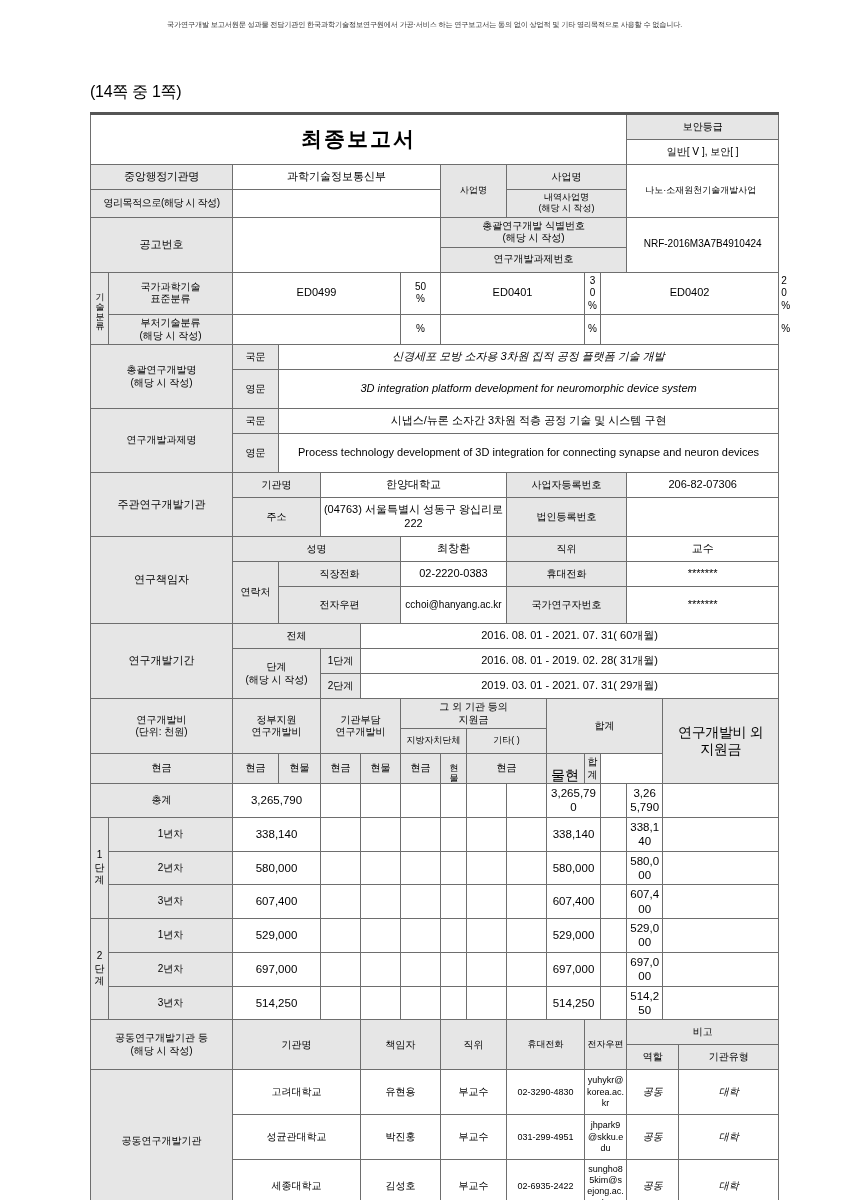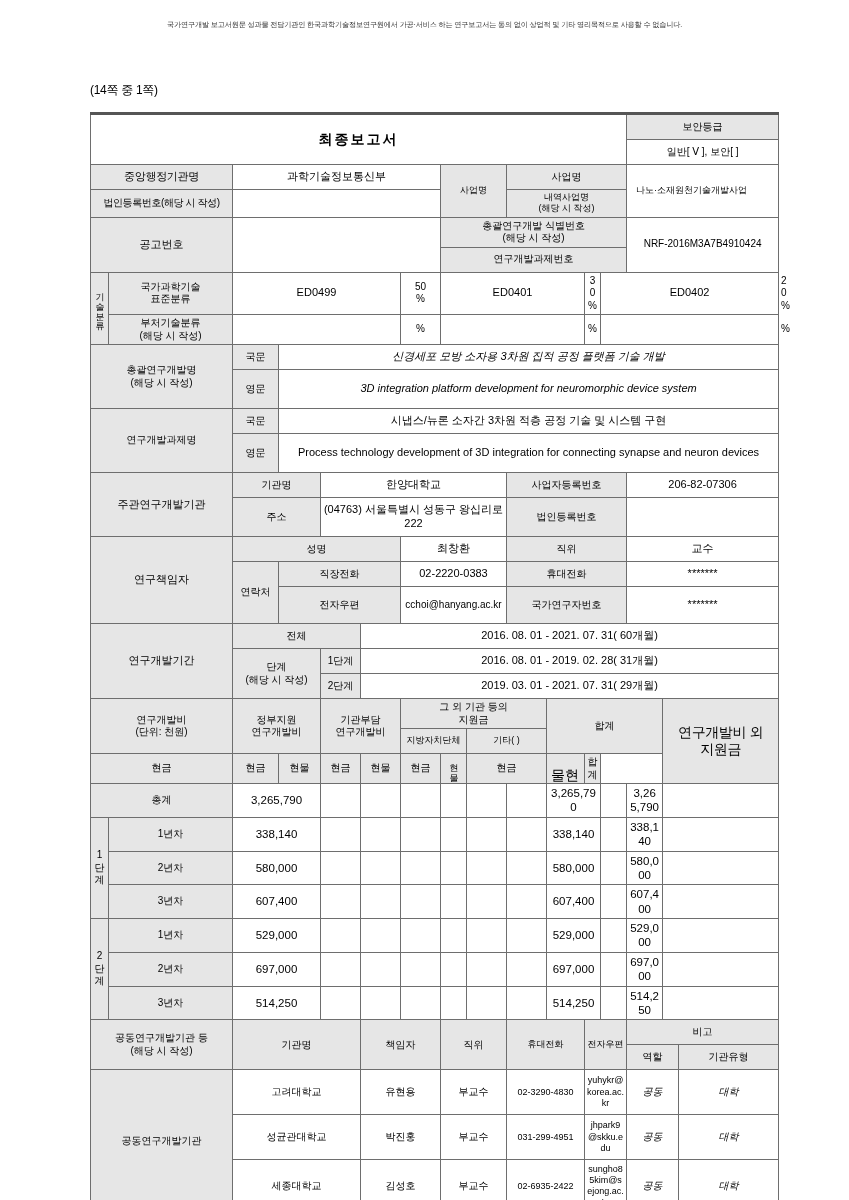--- a/index.html
+++ b/index.html
@@ -18,41 +18,41 @@
   }
 
   
   .formline{
     position:absolute;left:90px;top:82px;width:688px;
     display:flex;justify-content:space-between;align-items:center;
     font-size:12px;
   }
   .formline .left{display:flex;align-items:center;gap:6px;letter-spacing:-0.3px;}
   .sq{display:inline-block;width:7px;height:7px;background:#000;}
-  .formline .right{font-size:12px;letter-spacing:-0.3px;}
+  .formline .right{font-size:16px;letter-spacing:-0.3px;}
 
   
   .tblwrap{position:absolute;left:90px;top:112px;width:688px;}
   table.main{
     border-collapse:collapse;width:688px;table-layout:fixed;
     font-size:11px;
   }
   table.main td{
     border:1px solid #6e6e6e;
     padding:2px 2px;
     text-align:center;
     vertical-align:middle;
     line-height:1.25;
     word-break:break-all;
     height:20px;
   }
   .hdr{background:#e6e6e6;}
   .topline{border-top:3px solid #555 !important;}
   .title-cell{
-    font-size:14px;font-weight:bold;letter-spacing:2px;height:52px;
+    font-size:21px;font-weight:bold;letter-spacing:2px;height:52px;
   }
   .ital{font-style:italic;}
   .sm{font-size:10px;}
   .xs{font-size:9px;}
   .xxs{font-size:14px;letter-spacing:-0.4px;}
   .vert{
     writing-mode:vertical-rl;text-orientation:upright;
     letter-spacing:1px;line-height:1;margin:0 auto;
   }
   .nowrapish{letter-spacing:-0.4px;}
@@ -99,25 +99,25 @@
     </tr>
     <tr>
       <td class="sm" colspan="4">일반[ Ⅴ ], 보안[     ]</td>
     </tr>
 
     <tr>
       <td class="hdr lead" colspan="2" rowspan="1">중앙행정기관명</td>
       <td colspan="5">과학기술정보통신부</td>
       <td class="hdr xs" colspan="2" rowspan="2">사업명</td>
       <td class="hdr sm" colspan="4">사업명</td>
-      <td class="xs" colspan="4" rowspan="2" style="text-align:left;padding-left:9px;">나노·소재원천기술개발사업</td>
-    </tr>
-
-    <tr>
-      <td class="hdr sm nowrapish" colspan="2">법인등록번호(해당 시 작성)</td>
+      <td class="xs" colspan="4" rowspan="2" style="text-align:left;padding-left:18px;">나노·소재원천기술개발사업</td>
+    </tr>
+
+    <tr>
+      <td class="hdr sm nowrapish" colspan="2">영리목적으로(해당 시 작성)</td>
       <td colspan="5"></td>
       <td class="hdr xs" colspan="4" style="white-space:pre-line;">내역사업명
 (해당 시 작성)</td>
     </tr>
 
     <tr>
       <td class="hdr" colspan="2" rowspan="2">공고번호</td>
       <td colspan="5" rowspan="2"></td>
       <td class="hdr sm" colspan="6" style="white-space:pre-line;">총괄연구개발 식별번호
 (해당 시 작성)</td>

